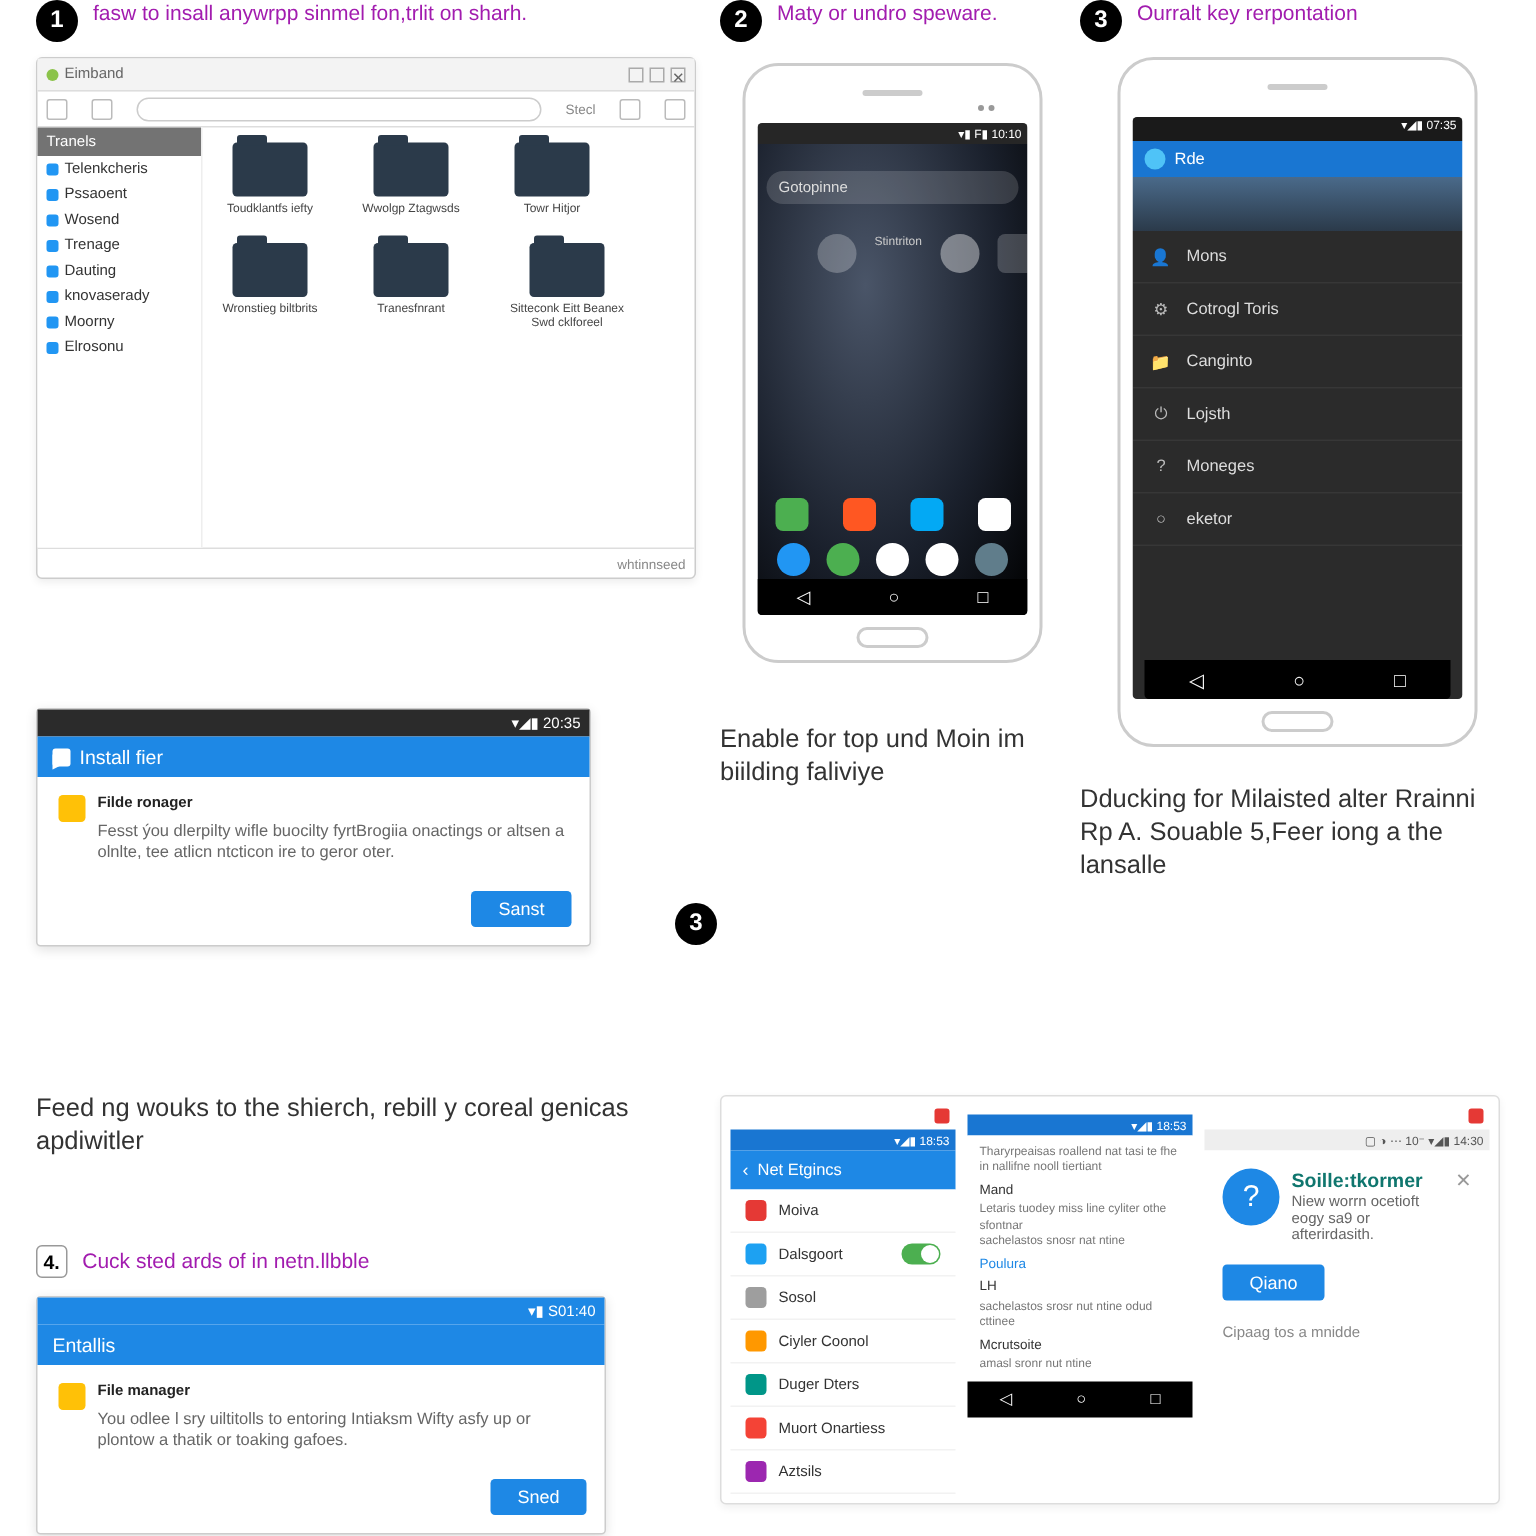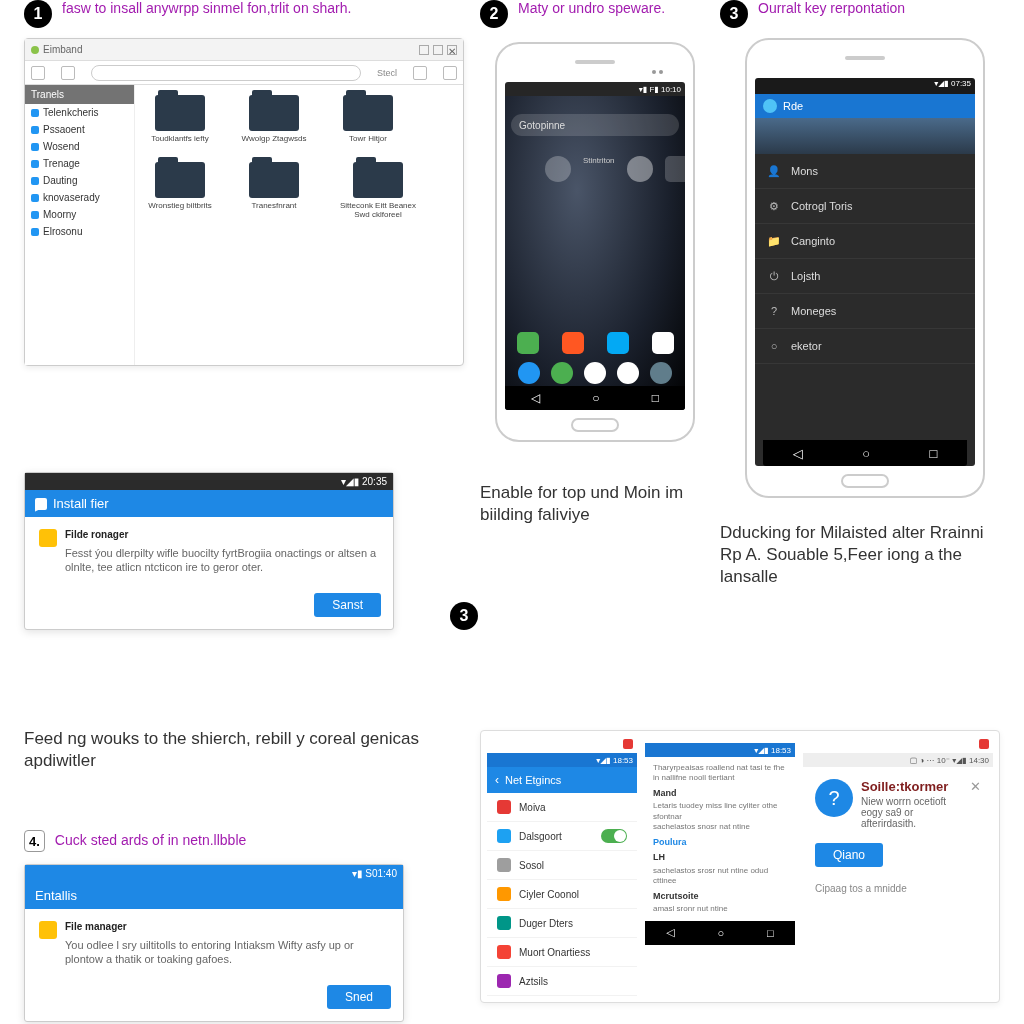--- a/index.html
+++ b/index.html
@@ -85,21 +85,21 @@
   .phone-pair { display:flex; gap:8px; border:1px solid #ddd; border-radius:4px; padding:6px; background:#fff; box-shadow:0 2px 6px rgba(0,0,0,.06); }
   .mini-phone { flex:1; position:relative; }
   .mini-titlebar { background:#1e88e5; color:#fff; padding:6px 8px; font-size:11px; display:flex; align-items:center; gap:6px; }
   .mini-titlebar .back { font-size:12px; }
   .settings-list { background:#fff; }
   .settings-item { padding:7px 10px; font-size:10px; color:#333; display:flex; gap:8px; align-items:center; border-bottom:1px solid #f2f2f2; }
   .settings-item .ico { width:14px; height:14px; border-radius:3px; }
   .toggle { margin-left:auto; width:26px; height:14px; background:#4caf50; border-radius:8px; position:relative; }
   .toggle::after { content:''; position:absolute; right:1px; top:1px; width:12px; height:12px; background:#fff; border-radius:50%; }
   .doc-pane { background:#fff; padding:6px 8px; font-size:8px; color:#777; line-height:1.3; }
-  .doc-head { font-size:9px; color:#333; font-weight:bold; margin:4px 0 2px; }
+  .doc-head { font-size:9px; color:#333; font-weight:normal; margin:4px 0 2px; }
   .mini-nav { height:24px; background:#000; display:flex; justify-content:space-around; align-items:center; }
   .mini-nav span { color:#fff; font-size:11px; }
   .pair-header { display:flex; align-items:center; gap:6px; padding:2px 4px 4px; }
   .red-dot { width:10px; height:10px; background:#e53935; border-radius:2px; }
 
   .hero-icon { width:38px; height:38px; border-radius:50%; background:#1e88e5; color:#fff; display:flex; align-items:center; justify-content:center; font-size:20px; margin-bottom:6px; }
 
   .caption { font-size:17px; color:#333; line-height:1.3; margin-top:8px; }
 </style>
 </head>
@@ -184,20 +184,23 @@
         <div class="folder">
             <div class="folder-icon"></div>
             <div class="folder-label">Tranesfnrant</div>
           </div>
         <div class="folder" style="width:90px">
             <div class="folder-icon"></div>
             <div class="folder-label">Sitteconk Eitt Beanex Swd cklforeel</div>
           </div>
       </div>
     </div>
+    <div class="browser-status">
+        <span>whtinnseed</span>
+      </div>
   </div>
 </div>
 
 <div id="row2" class="col">
   <div class="dialog" style="width:370px">
     <div class="dialog-dark-top">▾◢▮ 20:35</div>
     <div class="dialog-title">
       <span class="title-ico">▶</span>
       <span>Install fier</span>
     </div>
@@ -417,21 +420,21 @@
     <div class="mini-phone" style="flex:1">
       <div class="pair-header">
           <span style="flex:1"></span>
           <span class="red-dot"></span>
         </div>
       <div class="statusbar" style="background:#eee;color:#555">▢ ◑ ⋯ 10⁻  ▾◢▮ 14:30</div>
       <div style="padding:12px;background:#fff">
         <div style="display:flex;gap:8px;align-items:flex-start">
           <div class="hero-icon">?</div>
           <div style="flex:1">
-            <div style="font-weight:bold;font-size:13px;color:#7f1d1d">Soille:tkormer</div>
+            <div style="font-weight:bold;font-size:13px;color:#0f766e">Soille:tkormer</div>
             <div style="font-size:10px;color:#666;margin-top:2px">Niew worrn ocetioft eogy sa9 or afterirdasith.</div>
           </div>
           <span style="color:#999">✕</span>
         </div>
         <div style="margin-top:14px">
           <button class="btn-primary">Qiano</button>
         </div>
         <div style="margin-top:16px;font-size:10px;color:#888">Cipaag tos a mnidde</div>
       </div>
     </div>

